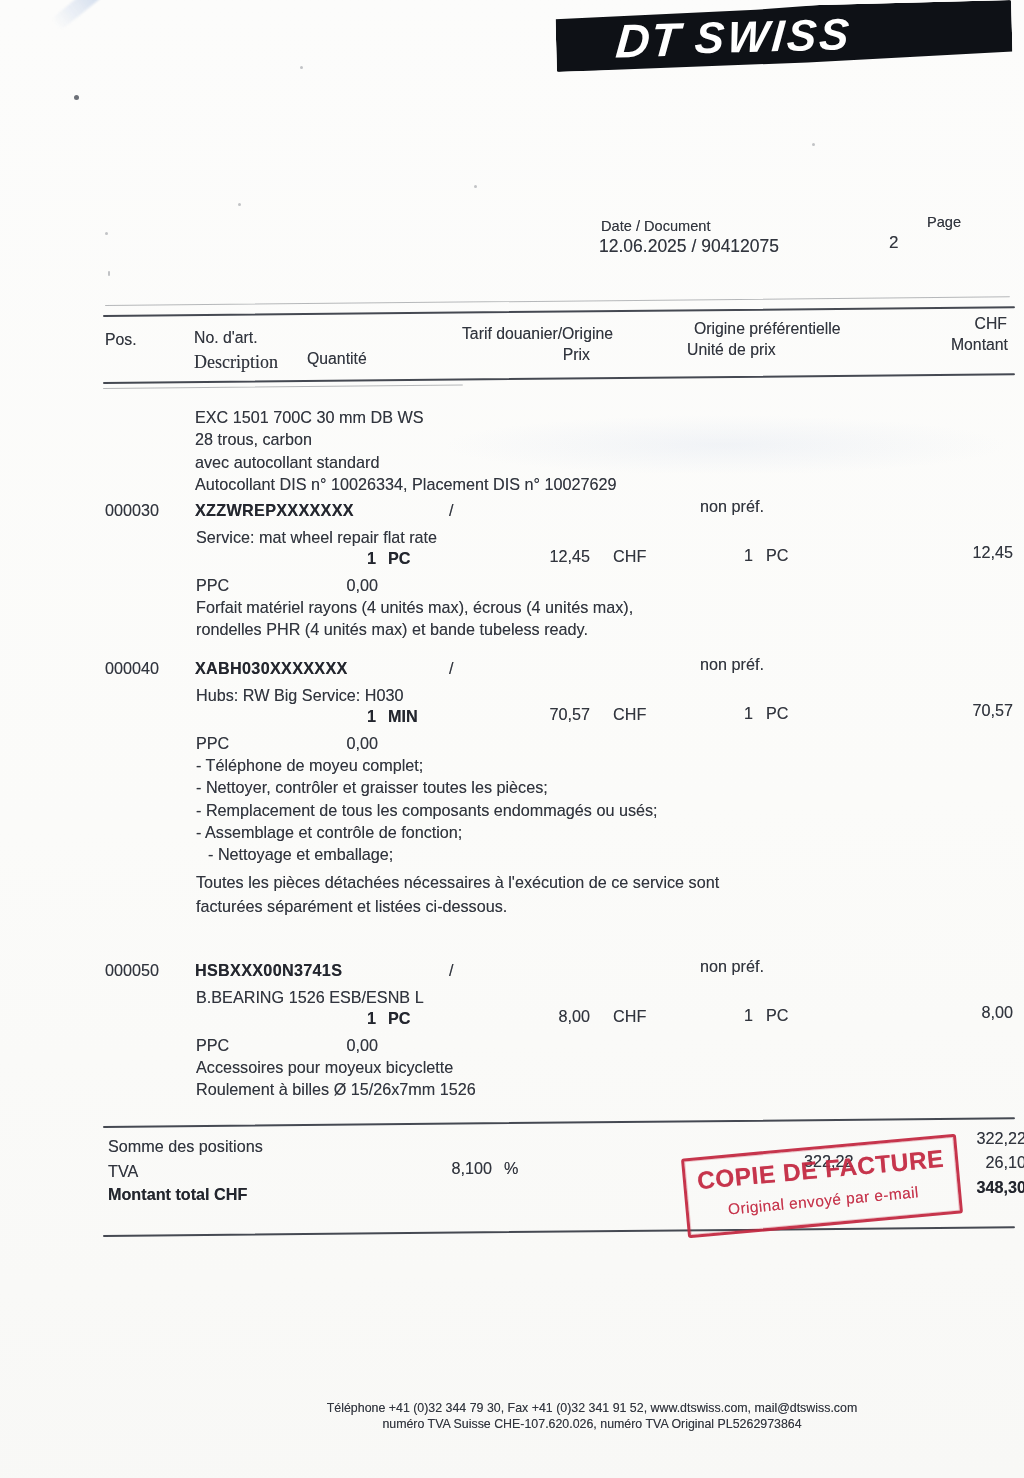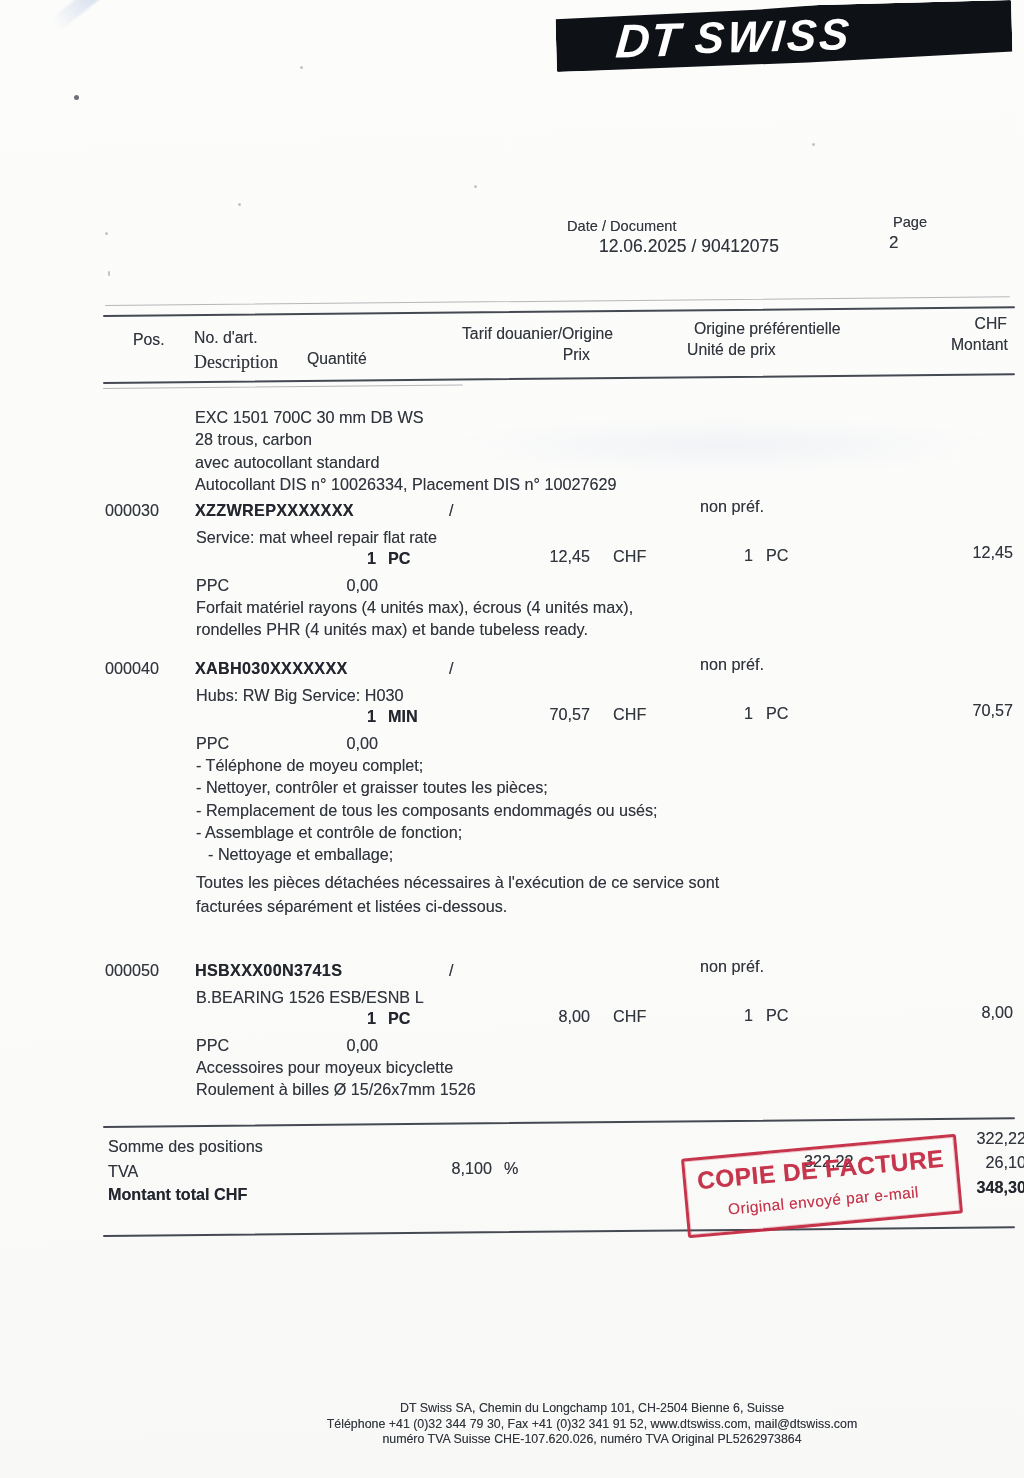--- a/index.html
+++ b/index.html
@@ -10,21 +10,21 @@
   }
   .page{
     position:relative;width:1024px;height:1478px;overflow:hidden;
     background:linear-gradient(178deg,#fcfcfb 0%,#fbfbf9 55%,#f8f8f6 100%);
     color:var(--ink,#31353e);
   }
   .t{position:absolute;white-space:nowrap;font-size:16.2px;line-height:1.25;
      text-shadow:0 0 0.6px rgba(49,53,62,.5);}
   .b{font-weight:bold;color:#23262e;text-shadow:0 0 0.5px rgba(35,38,46,.55);}
   .ra{text-align:right;}
-  .sm{font-size:14.6px;}
+  .sm{font-size:14.6px;margin-left:34px;}
   .rule{position:absolute;height:2px;background:#454952;border-radius:1px;
         transform:rotate(-0.55deg);transform-origin:0 50%;}
   .rule.ghost{height:1.4px;opacity:.38;}
   
   .banner{
     position:absolute;left:556px;top:6px;width:456px;height:60px;
     background:#0e1116;transform:rotate(-1.5deg);border-radius:2px;
     clip-path:polygon(0 12%,44% 5%,58% 0%,100% 0%,100% 86%,55% 95%,0 100%);
     display:flex;align-items:center;padding-left:60px;box-sizing:border-box;
   }
@@ -82,21 +82,21 @@
   <span class="t sm" style="left:567px;top:217px;">Date / Document</span>
   <span class="t" style="left:567px;top:236px;font-size:17.5px;margin-left:32px;">12.06.2025 / 90412075</span>
   <span class="t sm" style="left:893px;top:213px;text-align:right;">Page</span>
   <span class="t" style="left:889px;top:232px;font-size:17px;">2</span>
 
   <div class="rule ghost" style="left:105px;top:305px;width:905px;"></div>
   <div class="rule" style="left:103px;top:315px;width:912px;"></div>
   <div class="rule" style="left:103px;top:382px;width:912px;"></div>
   <div class="rule ghost" style="left:103px;top:388px;width:360px;"></div>
 
-  <span class="t" style="left:105px;top:330px;font-size:15.8px;margin-left:28px;">Pos.</span>
+  <span class="t" style="left:105px;top:330px;font-size:15.8px;">Pos.</span>
   <span class="t" style="left:194px;top:328px;font-size:15.8px;">No. d'art.</span>
   <span class="t" style="left:194px;top:351px;font-size:18px;font-family:Liberation Serif, serif;">Description</span>
   <span class="t" style="left:307px;top:349px;font-size:15.8px;">Quantité</span>
   <span class="t ra" style="left:433px;top:324px;width:180px;font-size:15.8px;">Tarif douanier/Origine</span>
   <span class="t ra" style="left:520px;top:345px;width:70px;font-size:15.8px;">Prix</span>
   <span class="t" style="left:694px;top:319px;font-size:15.8px;">Origine préférentielle</span>
   <span class="t" style="left:687px;top:340px;font-size:15.8px;">Unité de prix</span>
   <span class="t ra" style="left:937px;top:314px;width:70px;font-size:15.8px;">CHF</span>
   <span class="t ra" style="left:908px;top:335px;width:100px;font-size:15.8px;">Montant</span>
 
@@ -176,18 +176,17 @@
   <span class="t ra" style="left:930px;top:1152px;width:96px;">26,10</span>
   <span class="t b" style="left:108px;top:1184px;">Montant total CHF</span>
   <span class="t ra b" style="left:928px;top:1177px;width:98px;z-index:6;">348,30</span>
 
   <div class="stamp">
     <div class="stamp-title">COPIE DE FACTURE</div>
     <div class="stamp-subtitle">Original envoyé par e-mail</div>
   </div>
 
   <div id="footer" style="position:absolute;left:160px;top:1401px;width:864px;">
-      <span class="footer-line">DT Swiss SA, Chemin du Longchamp 101, CH-2504 Bienne 6, Suisse</span>
       <span class="footer-line">Téléphone +41 (0)32 344 79 30, Fax +41 (0)32 341 91 52, www.dtswiss.com, mail@dtswiss.com</span>
       <span class="footer-line">numéro TVA Suisse CHE-107.620.026, numéro TVA Original PL5262973864</span>
     </div>
 
 </div>
 
 </body></html>

